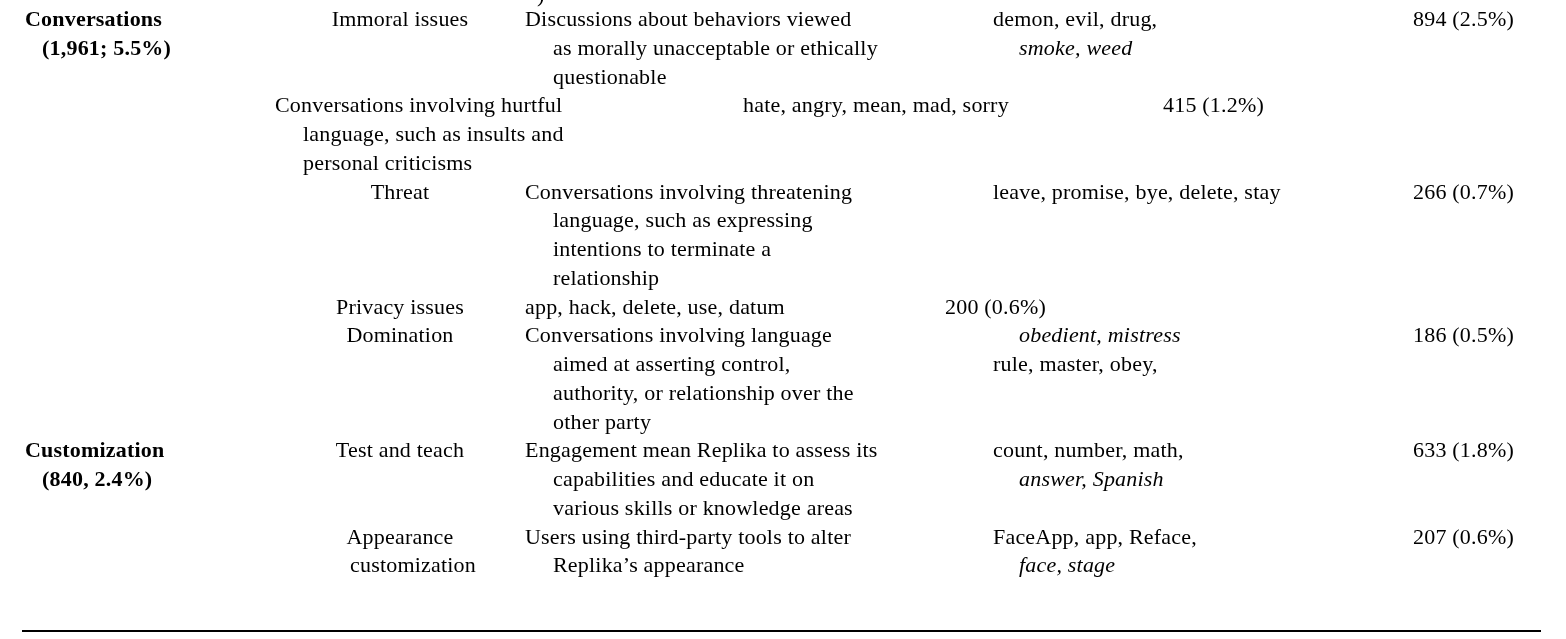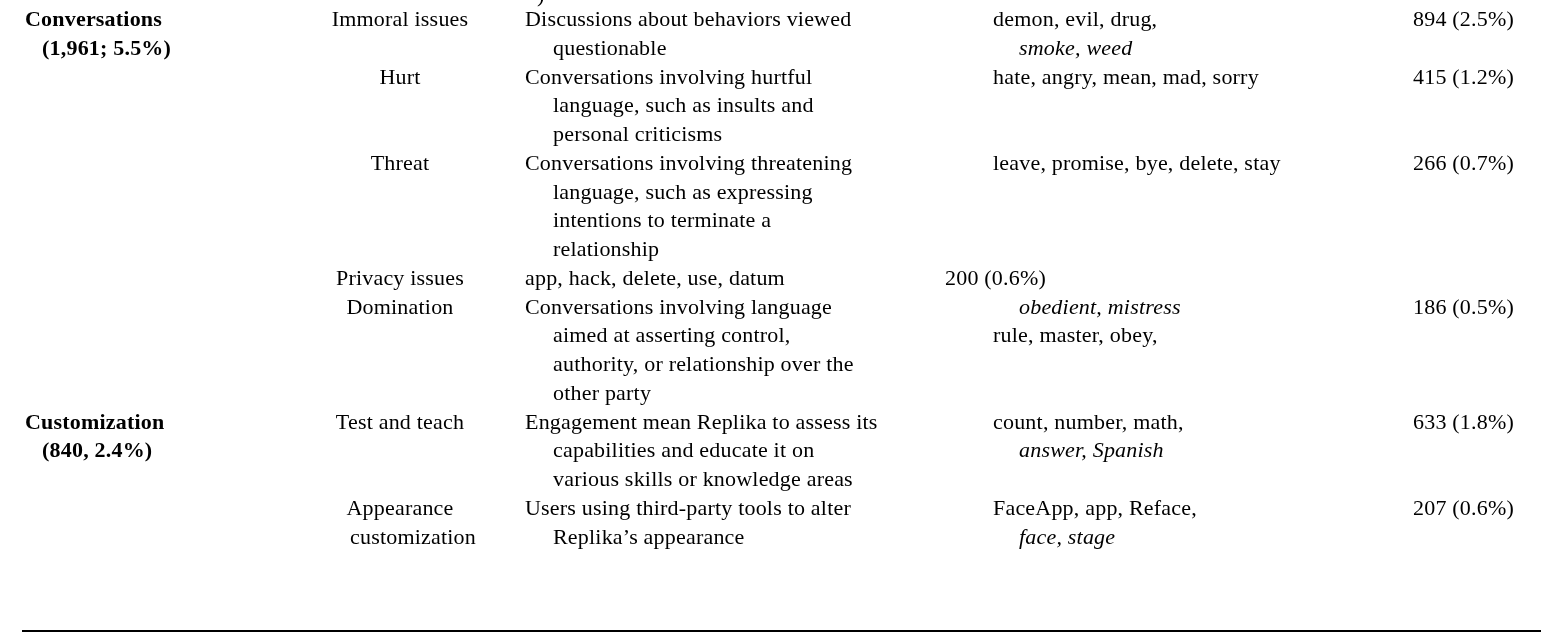--- a/index.html
+++ b/index.html
@@ -67,33 +67,31 @@
   <div class="row">
     <div class="cell c1">
         <div class="ln">Conversations</div>
         <div class="ln cont">(1,961; 5.5%)</div>
       </div>
     <div class="cell c2">
         <div class="ln">Immoral issues</div>
       </div>
     <div class="cell c3">
         <div class="ln">Discussions about behaviors viewed</div>
+        <div class="ln cont">as morally unacceptable or ethically</div>
         <div class="ln cont">questionable</div>
       </div>
     <div class="cell c4">
         <div class="ln">demon, evil, drug,</div>
         <div class="ln cont">smoke, weed</div>
       </div>
     <div class="cell c5">894 (2.5%)</div>
   </div>
   <div class="row">
     <div class="cell c1"></div>
-    <div class="cell c2">
-        <div class="ln">Hurt</div>
-      </div>
     <div class="cell c3">
         <div class="ln">Conversations involving hurtful</div>
         <div class="ln cont">language, such as insults and</div>
         <div class="ln cont">personal criticisms</div>
       </div>
     <div class="cell c4">
         <div class="ln">hate, angry, mean, mad, sorry</div>
       </div>
     <div class="cell c5">415 (1.2%)</div>
   </div>

